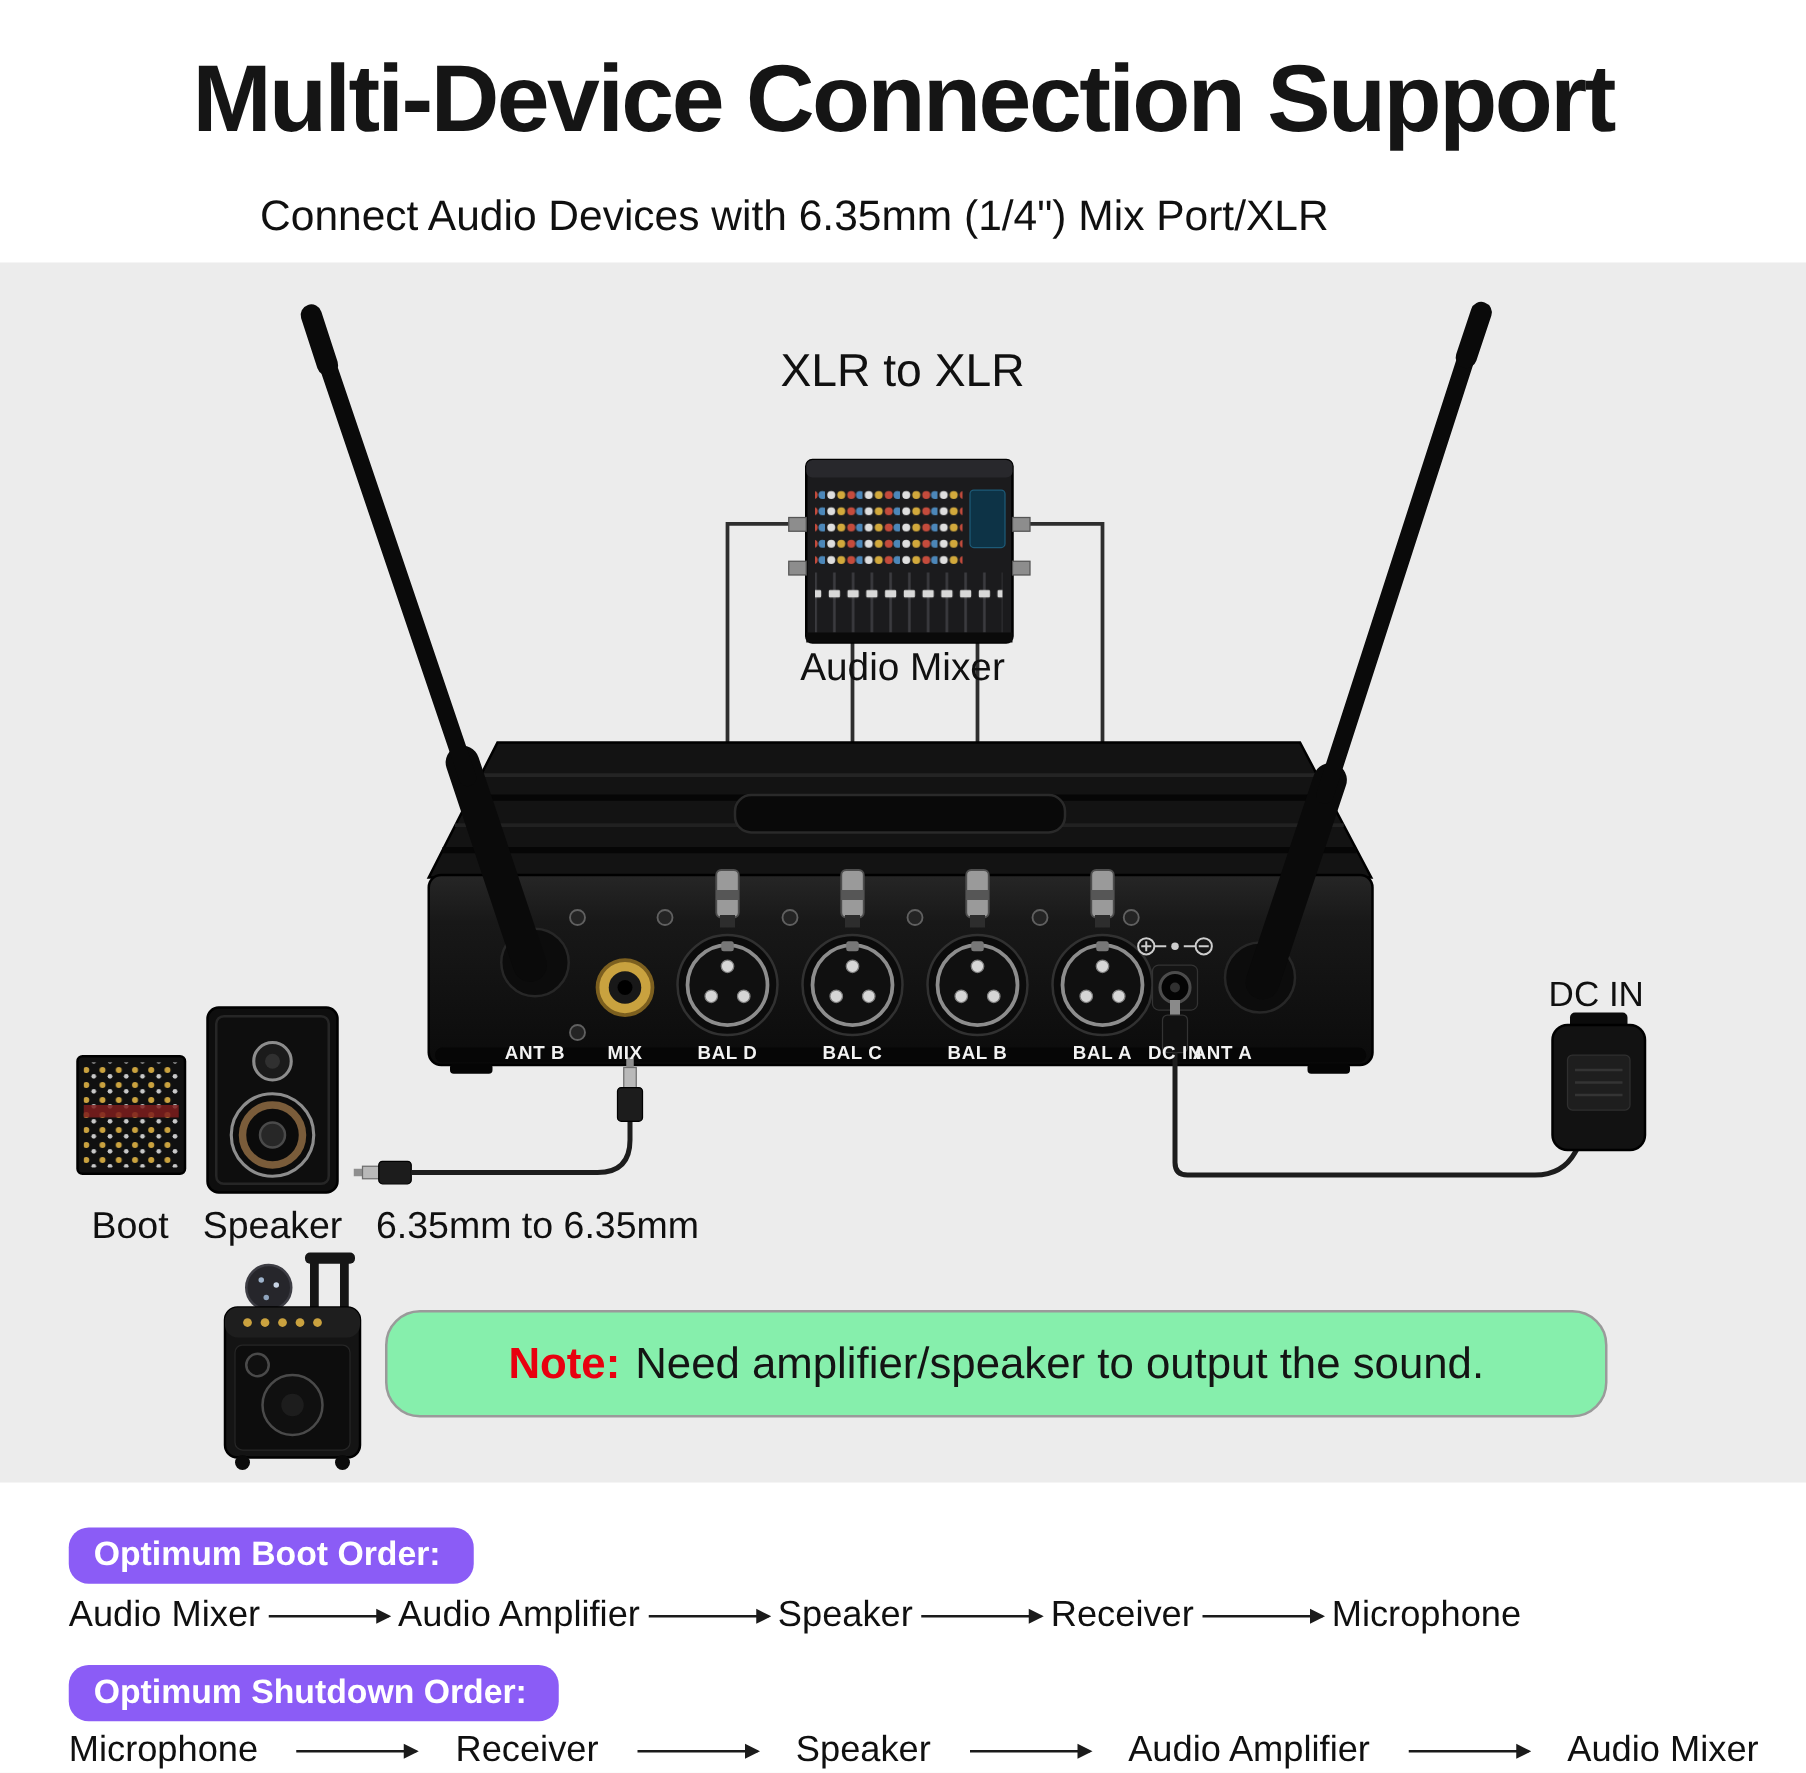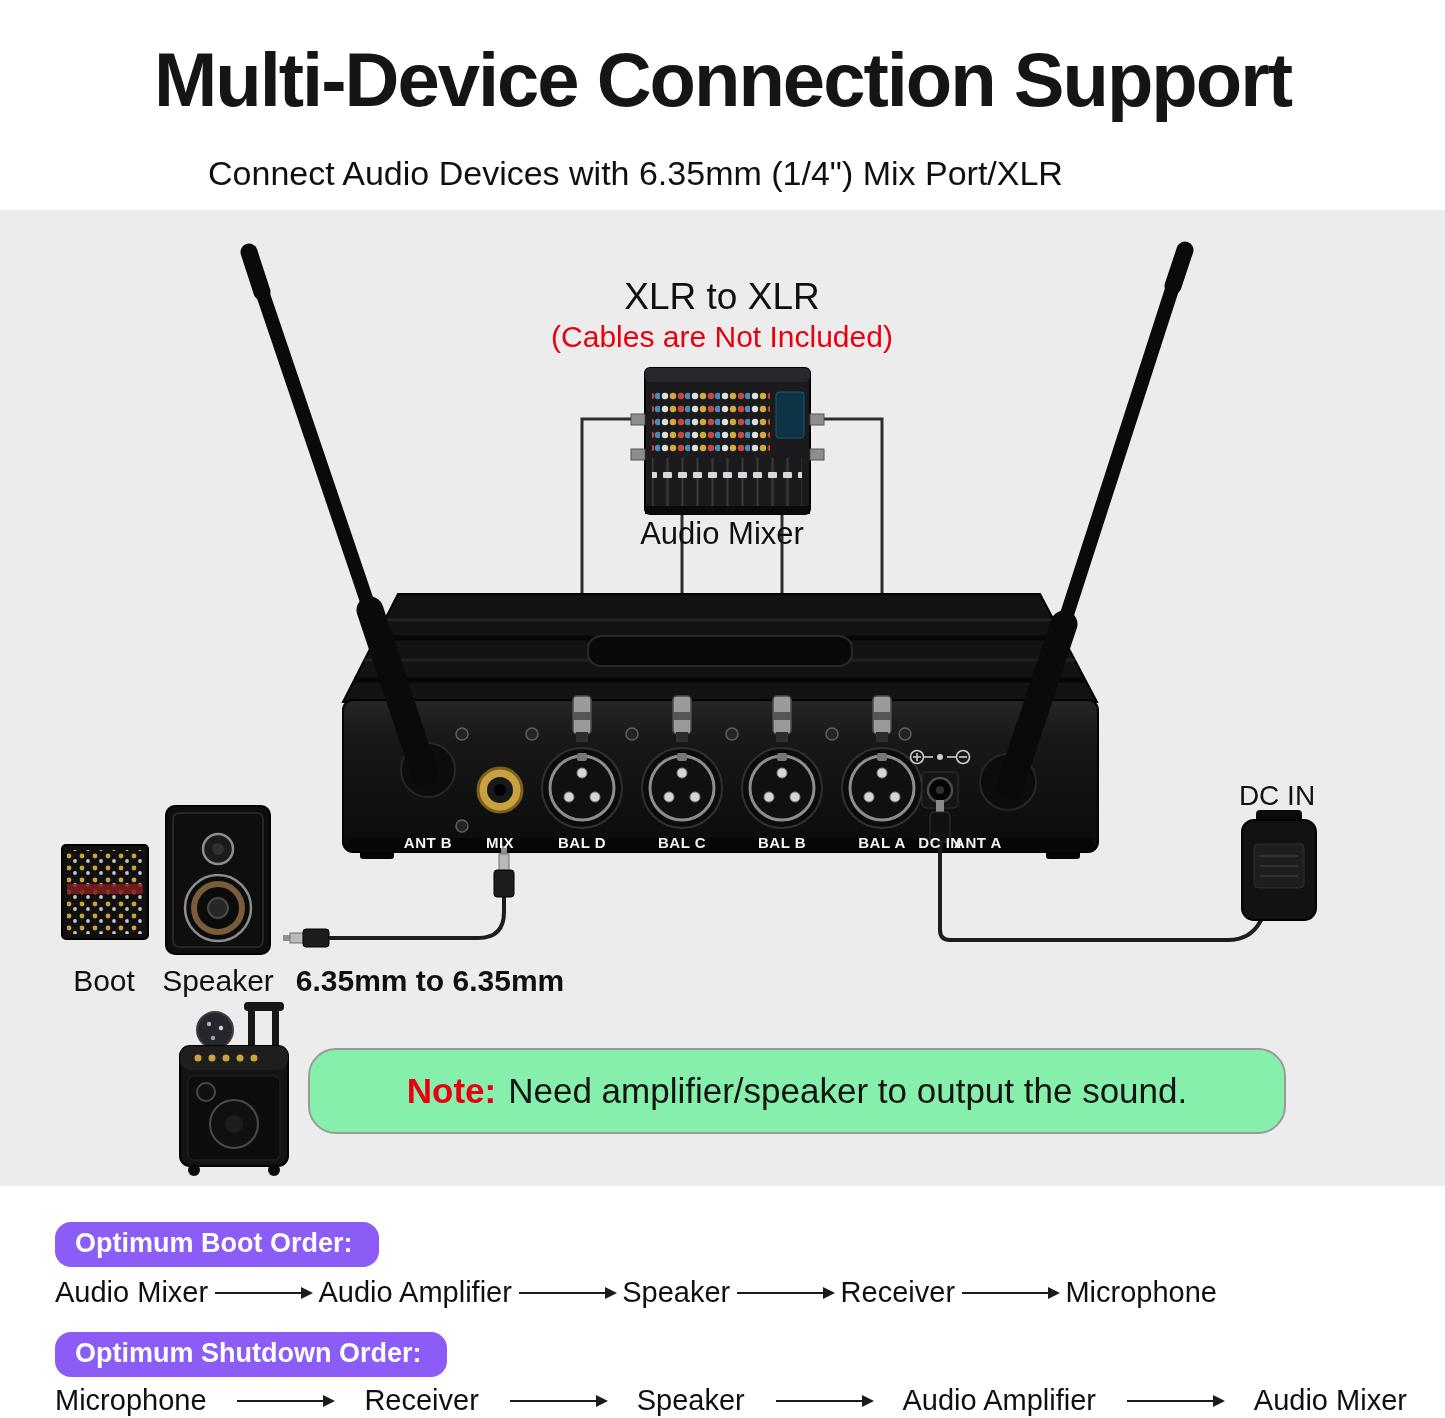--- a/index.html
+++ b/index.html
@@ -12,21 +12,21 @@
                 font-size:76px; font-weight:bold; letter-spacing:-2px; color:#151515; white-space:nowrap; }
   .page-subtitle { position:absolute; top:154px; left:0; width:1271px; text-align:center;
                    font-size:34px; color:#101010; white-space:nowrap; }
   .lbl { position:absolute; transform:translateX(-50%); white-space:nowrap; color:#101010; }
   .lbl-xlr       { left:722px;  top:276px; font-size:37px; }
   .lbl-cables    { left:722px;  top:320px; font-size:30px; color:#e8000f; }
   .lbl-audiomixer{ left:722px;  top:516px; font-size:31px; }
   .lbl-dcin      { left:1277px; top:780px; font-size:28px; }
   .lbl-mixer     { left:104px;  top:964px; font-size:30px; }
   .lbl-speaker   { left:218px;  top:964px; font-size:30px; }
-  .lbl-cable635  { left:430px;  top:964px; font-size:30px;font-weight:bold; }
+  .lbl-cable635  { left:430px;  top:964px; font-size:30px; }
   .port-lbl { position:absolute; transform:translateX(-50%); top:834px; font-size:15px; font-weight:bold;
               color:#f2f2f2; letter-spacing:0.5px; white-space:nowrap; }
   .note-box { position:absolute; left:308px; top:1048px; width:978px; height:86px; background:#86efac;
               border:2px solid #9a9a9a; border-radius:28px; display:flex; align-items:center;
               justify-content:center; font-size:35px; }
   .note-label { color:#e8000f; font-weight:bold; }
   .note-text  { color:#141414; margin-left:12px; }
   .pill { position:absolute; left:55px; background:#8b5cf6; color:#fff; font-weight:bold; font-size:27px;
           padding:6px 26px 8px 20px; border-radius:16px; white-space:nowrap; }
   .pill-boot { top:1222px; }
@@ -260,21 +260,20 @@
       <circle cx="234" cy="1124" r="9" fill="#1d1d1d"></circle>
       <circle cx="194" cy="1170" r="6" fill="#0a0a0a"></circle>
       <circle cx="274" cy="1170" r="6" fill="#0a0a0a"></circle>
     </g>
   </svg>
 
   <h1 class="page-title">Multi-Device Connection Support</h1>
   <div class="page-subtitle">Connect Audio Devices with 6.35mm (1/4") Mix Port/XLR</div>
 
   <div class="lbl lbl-xlr">XLR to XLR</div>
-  <div class="lbl lbl-cables">(Cables are Not Included)</div>
   <div class="lbl lbl-audiomixer">Audio Mixer</div>
   <div class="lbl lbl-dcin">DC IN</div>
   <div class="lbl lbl-mixer">Boot</div>
   <div class="lbl lbl-speaker">Speaker</div>
   <div class="lbl lbl-cable635">6.35mm to 6.35mm</div>
 
   <span class="port-lbl" style="left:428px">ANT B</span>
   <span class="port-lbl" style="left:500px">MIX</span>
   <span class="port-lbl" style="left:582px">BAL D</span>
   <span class="port-lbl" style="left:682px">BAL C</span>

